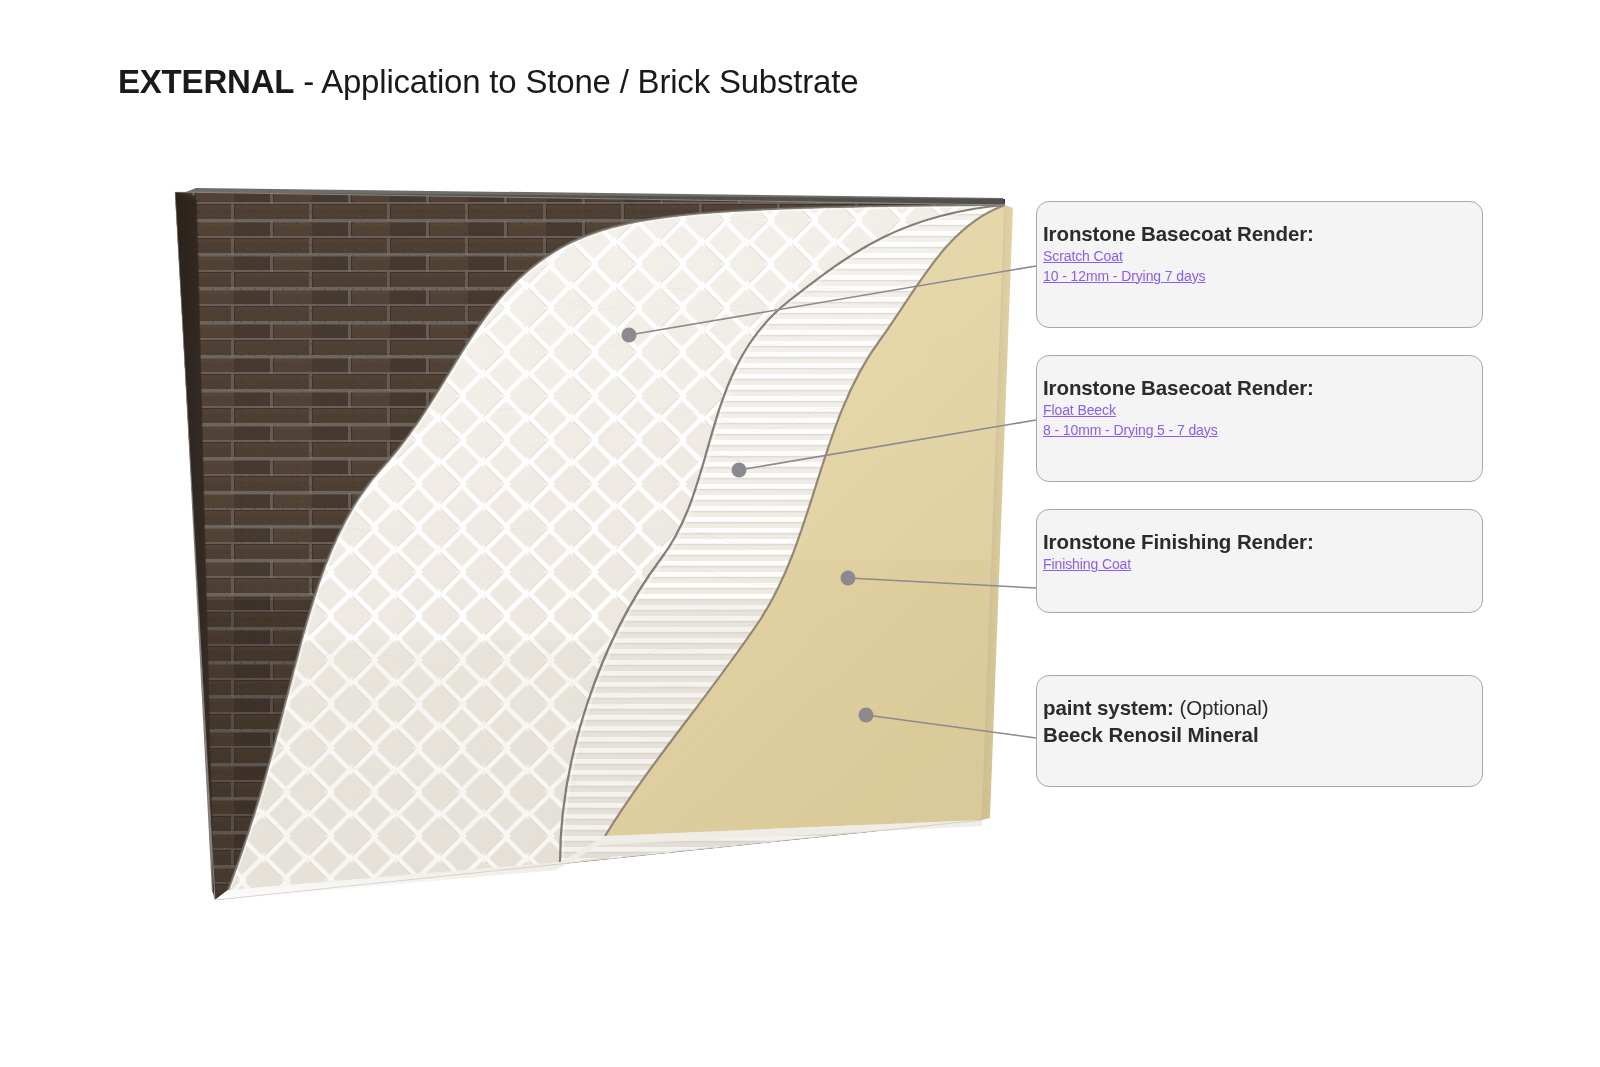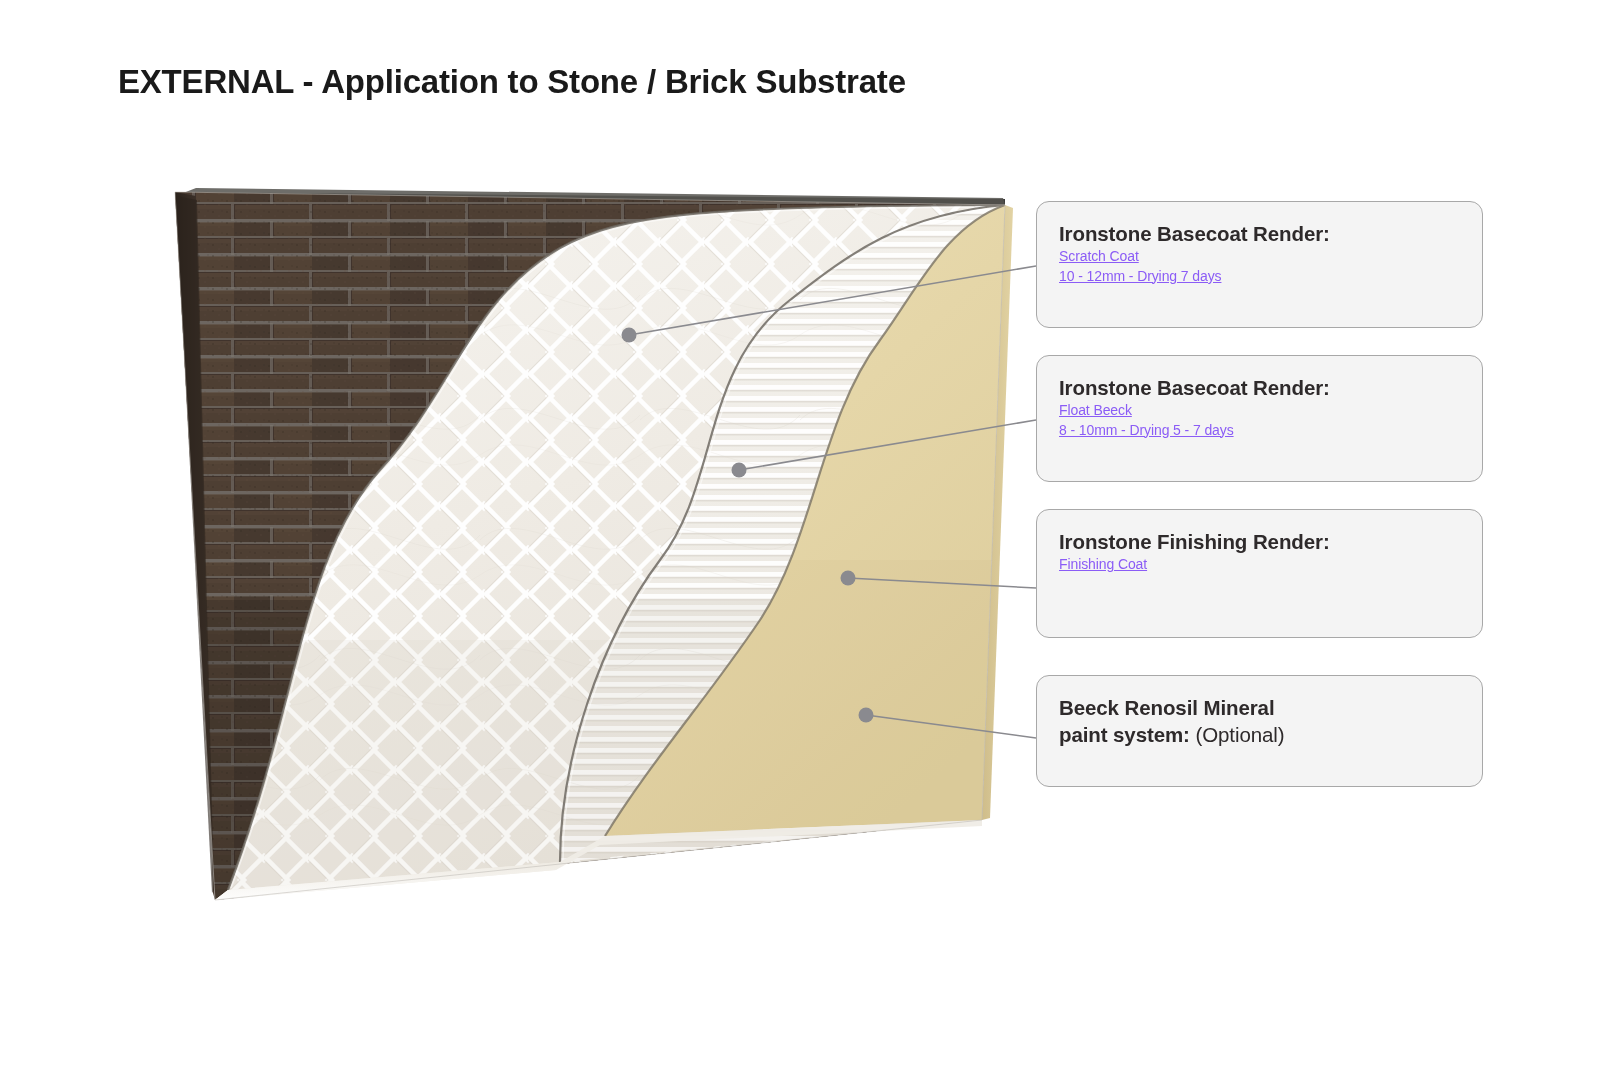--- a/index.html
+++ b/index.html
@@ -12,48 +12,48 @@
   }
   #stage{position:absolute;inset:0;}
 
   
   #title{
     position:absolute;left:118px;top:63px;
     font-size:33px;letter-spacing:-0.2px;
     color:#1a1a1a;white-space:nowrap;
   }
   #title .b{font-weight:bold;}
-  #title .n{font-weight:bold;}
+  #title .n{font-weight:normal;}
 
   
   #illus{position:absolute;left:0;top:0;width:1060px;height:960px;}
   #illus svg{display:block;width:1060px;height:960px;}
 
   
   .card{
     position:absolute;
     left:1036px;width:447px;
     background:#f4f4f4;
     border:1px solid #a8a8a8;
     border-radius:13px;
     box-sizing:border-box;
-    padding:18px 22px 18px 22px;
+    padding:18px 22px 18px 6px;
   }
   .card .hd{
     font-size:20.5px;font-weight:bold;color:#2e2a2b;
     line-height:1.34;letter-spacing:-0.1px;
   }
   .card .hd .opt{font-weight:normal;}
   .card .ln{
     font-size:14px;font-weight:normal;color:#8b5cf6;
     line-height:1.36;letter-spacing:-0.1px;text-decoration:underline;
   }
   #card0{top:201px;height:127px;}
   #card1{top:355px;height:127px;}
-  #card2{top:509px;height:129px;}
+  #card2{top:509px;height:104px;}
   #card3{top:675px;height:112px;}
 
   
   #leads{position:absolute;left:0;top:0;width:1600px;height:1067px;pointer-events:none;}
 </style>
 </head>
 <body>
 
 <div id="stage">
 
@@ -279,17 +279,17 @@
     <div class="ln">Float Beeck</div>
     <div class="ln">8 - 10mm - Drying 5 - 7 days</div>
   </div>
 
   <div class="card" id="card2">
     <div class="hd">Ironstone Finishing Render:</div>
     <div class="ln">Finishing Coat</div>
   </div>
 
   <div class="card" id="card3">
+    <div class="hd"><span>paint system:</span><span class="opt"> (Optional)</span></div>
     <div class="hd">Beeck Renosil Mineral</div>
-    <div class="hd"><span>paint system:</span><span class="opt"> (Optional)</span></div>
   </div>
 
 </div>
 
 </body></html>

